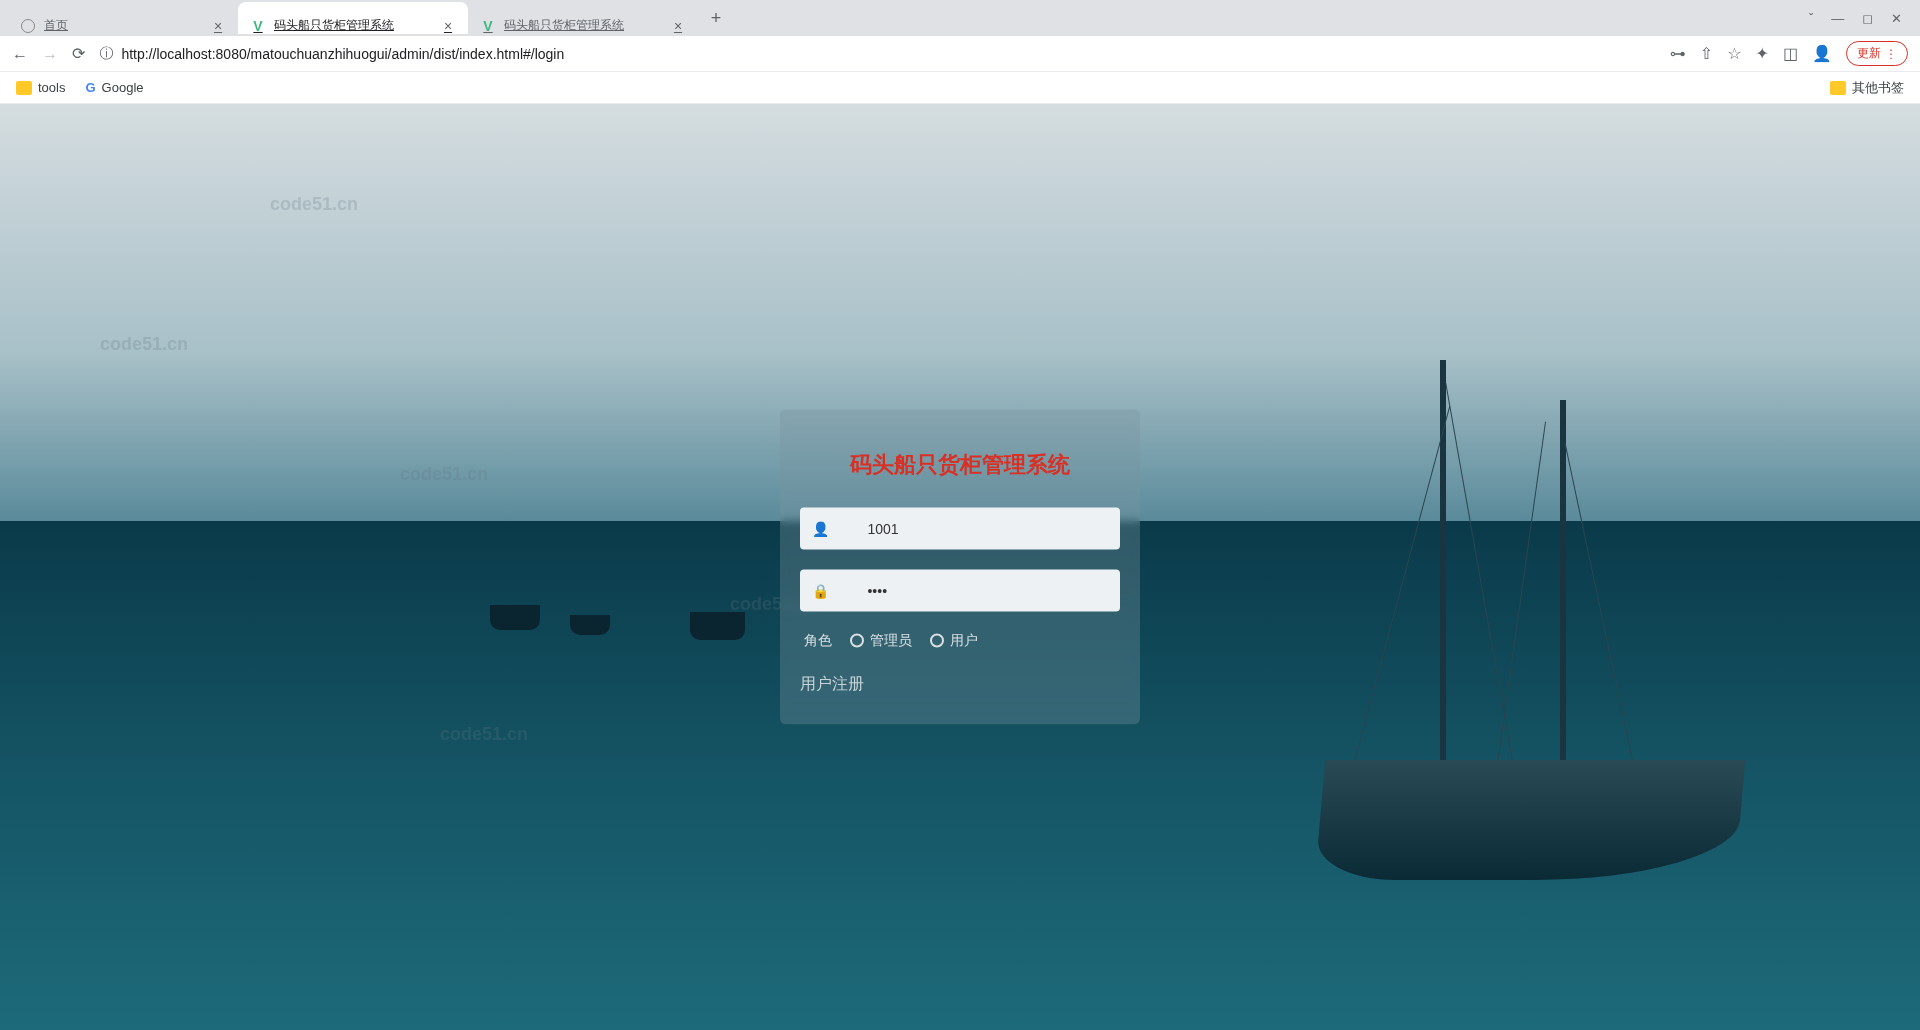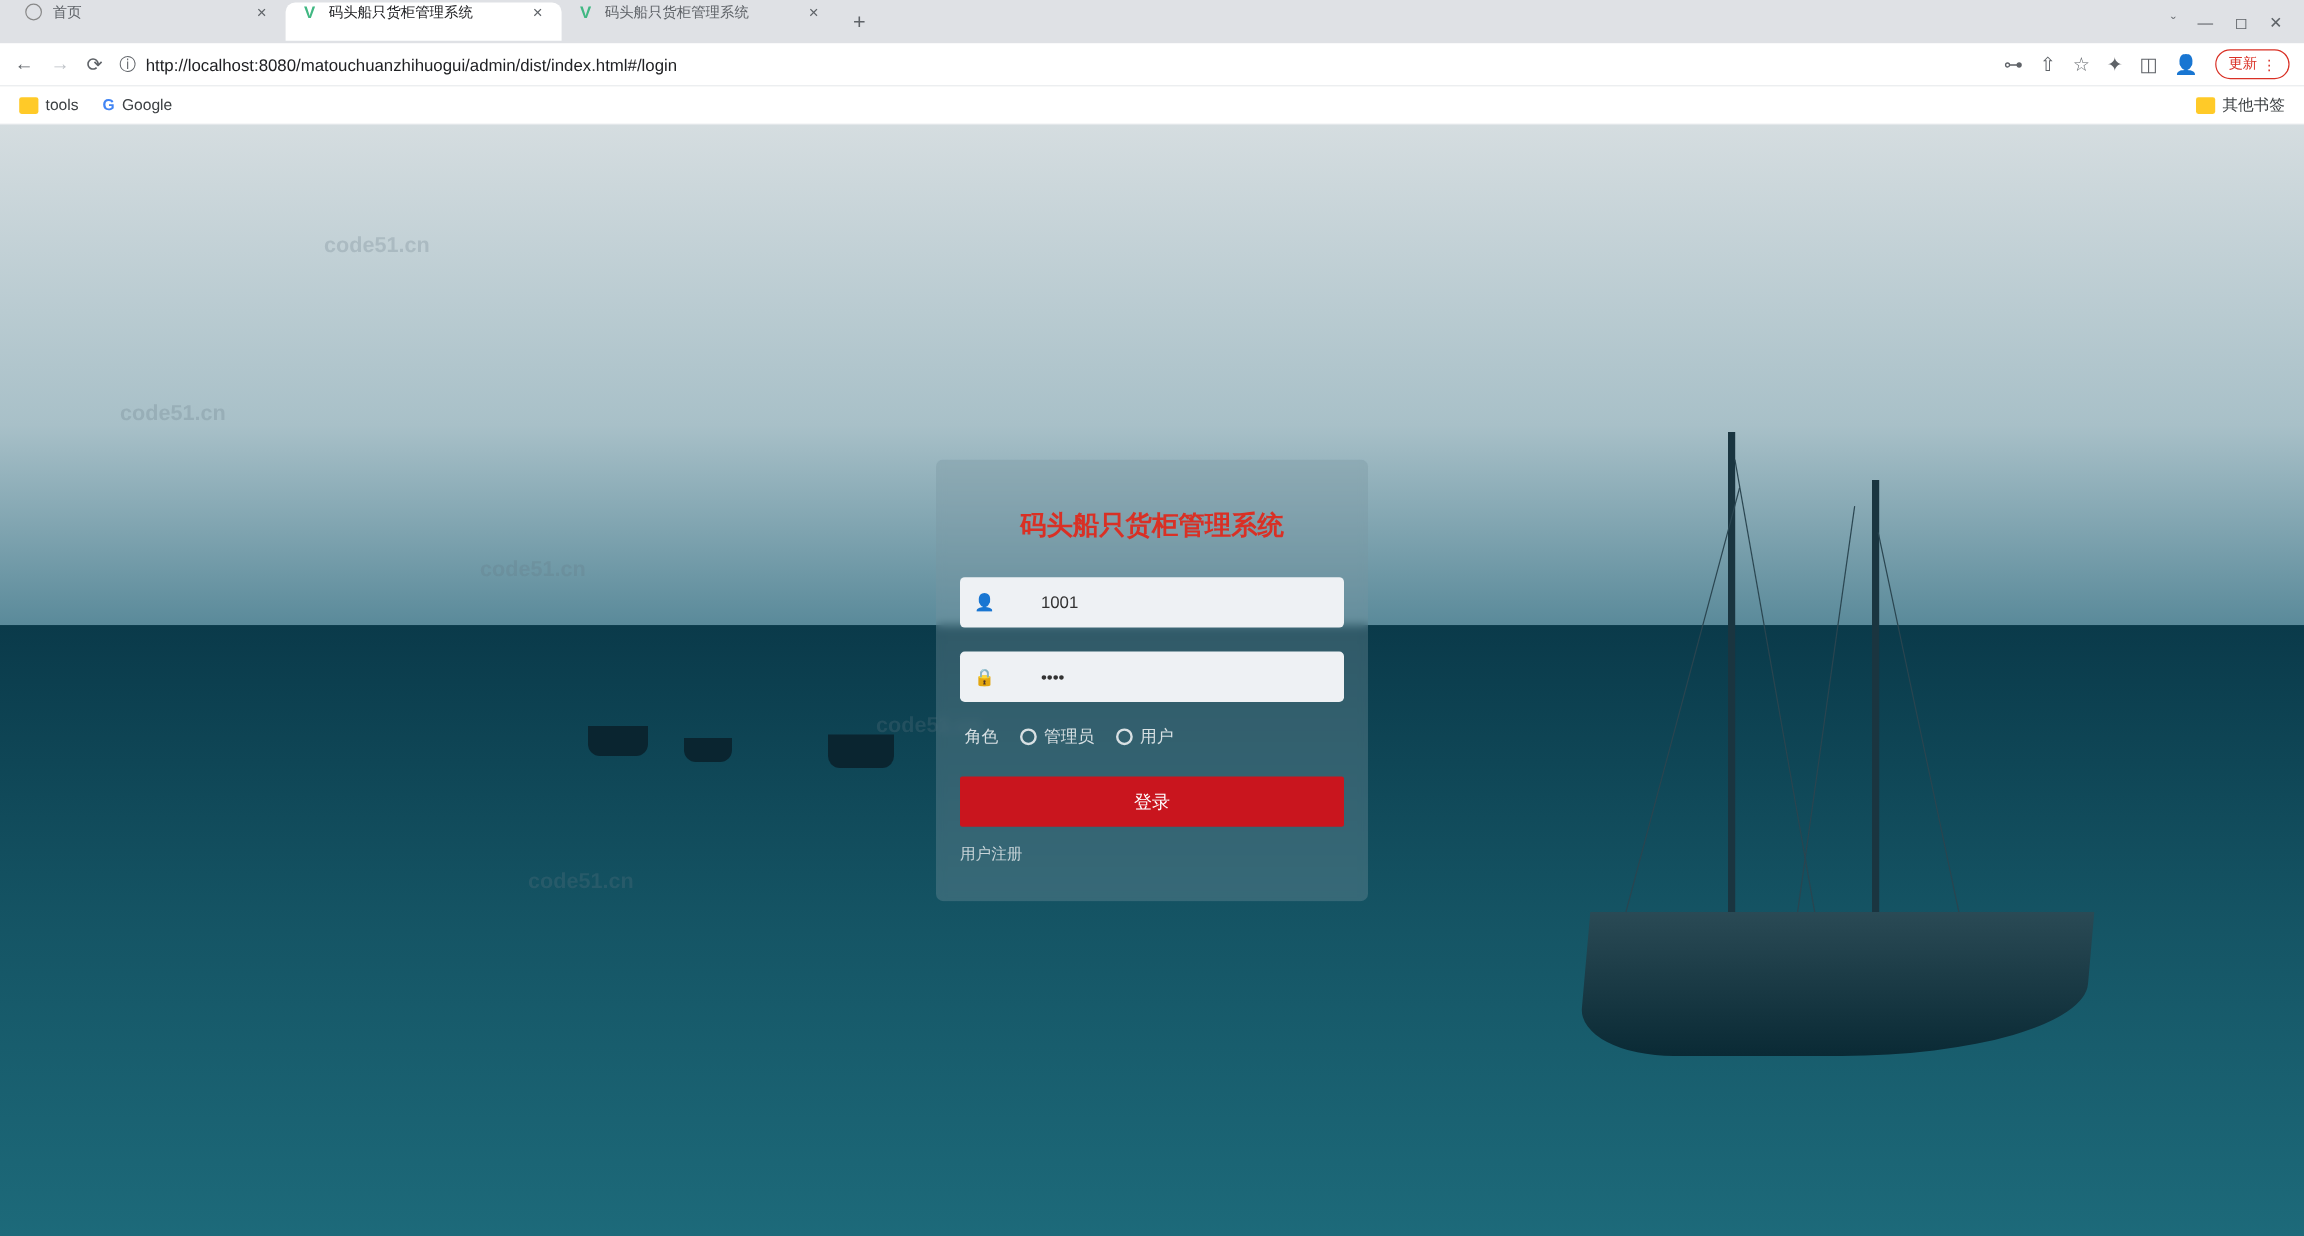--- a/index.html
+++ b/index.html
@@ -1,21 +1,21 @@
 <!DOCTYPE html>
 <html><head>
 <meta charset="utf-8">
 <style>
 * { margin: 0; padding: 0; box-sizing: border-box; font-family: "Microsoft YaHei", Arial, sans-serif; }
 body { width: 1920px; height: 1030px; overflow: hidden; background: #f1f3f4; }
 
 
 .browser-chrome { background: #dfe1e5; }
 .tab-bar { display: flex; align-items: center; height: 36px; padding-left: 8px; }
-.tab { display: flex; align-items: flex-start; height: 32px; padding: 0 12px; min-width: 230px; max-width: 240px; border-radius: 8px 8px 0 0; font-size: 12px; color: #5f6368; gap: 8px; position: relative; }
+.tab { display: flex; align-items: flex-end; height: 32px; padding: 0 12px; min-width: 230px; max-width: 240px; border-radius: 8px 8px 0 0; font-size: 12px; color: #5f6368; gap: 8px; position: relative; text-decoration: underline; }
 .tab.active { background: #fff; color: #202124; }
 .tab-icon { width: 16px; height: 16px; display: flex; align-items: center; justify-content: center; }
 .tab-title { flex: 1; white-space: nowrap; overflow: hidden; text-overflow: ellipsis; }
 .tab-close { width: 16px; height: 16px; display: flex; align-items: center; justify-content: center; color: #5f6368; cursor: pointer; font-size: 14px; }
 .tab-add { width: 28px; height: 28px; display: flex; align-items: center; justify-content: center; color: #5f6368; cursor: pointer; font-size: 18px; margin-left: 4px; }
 .window-controls { margin-left: auto; display: flex; gap: 18px; padding-right: 18px; color: #5f6368; }
 .window-controls span { cursor: pointer; font-size: 13px; }
 
 .addr-bar { display: flex; align-items: center; height: 36px; background: #fff; padding: 0 12px; gap: 14px; border-bottom: 1px solid #e8eaed; }
 .nav-icon { color: #5f6368; font-size: 16px; cursor: pointer; }
@@ -46,21 +46,21 @@
 
 .login-card { position: absolute; top: 50%; left: 50%; transform: translate(-50%, -50%); width: 360px; background: rgba(120,150,160,0.35); backdrop-filter: blur(4px); border-radius: 6px; padding: 40px 20px 30px; z-index: 10; }
 .login-title { text-align: center; color: #d93025; font-size: 22px; font-weight: bold; margin-bottom: 28px; }
 .input-group { display: flex; align-items: center; background: #eef1f4; border-radius: 4px; height: 42px; margin-bottom: 20px; padding: 0 12px; gap: 10px; }
 .input-group .ig-icon { color: #888; font-size: 14px; }
 .input-group input { flex: 1; border: none; background: transparent; outline: none; font-size: 14px; color: #333; margin-left: 28px; }
 .role-row { display: flex; align-items: center; gap: 18px; color: #d8e0e3; font-size: 14px; margin-bottom: 24px; padding-left: 4px; }
 .role-row label { display: flex; align-items: center; gap: 6px; cursor: pointer; }
 .radio { width: 14px; height: 14px; border: 2px solid #d8e0e3; border-radius: 50%; display: inline-block; }
 .login-btn { width: 100%; height: 42px; background: #c9151e; color: #fff; border: none; border-radius: 2px; font-size: 15px; cursor: pointer; }
-.register-link { margin-top: 14px; color: #c8d4d8; font-size: 13px; cursor: pointer; }
+.register-link { margin-top: 14px; color: #c8d4d8; font-size: 16px; cursor: pointer; }
 
 .globe-icon { width: 14px; height: 14px; border: 1.5px solid #888; border-radius: 50%; position: relative; }
 .vue-icon { color: #41b883; font-weight: bold; font-size: 14px; }
 </style>
 </head>
 <body>
 
 <div class="browser-chrome">
   <div class="tab-bar">
     <div class="tab">
@@ -164,17 +164,16 @@
       <span>角色</span>
       <label>
         <span class="radio"></span>
         <span>管理员</span>
       </label>
       <label>
         <span class="radio"></span>
         <span>用户</span>
       </label>
     </div>
-    <button class="login-btn">登录</button>
     <div class="register-link">用户注册</div>
   </div>
 
 </div>
 
 </body></html>

